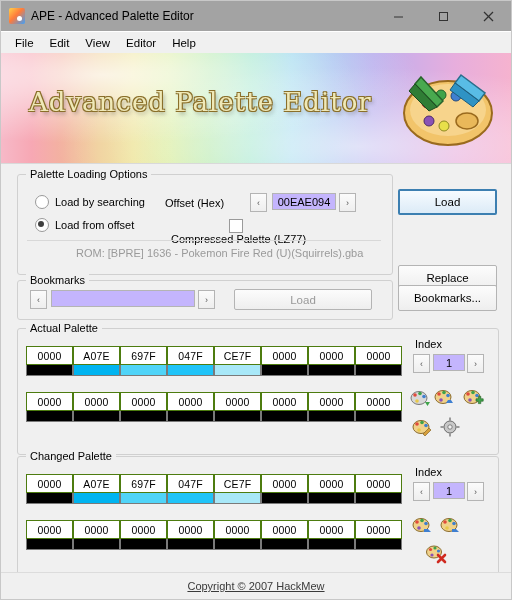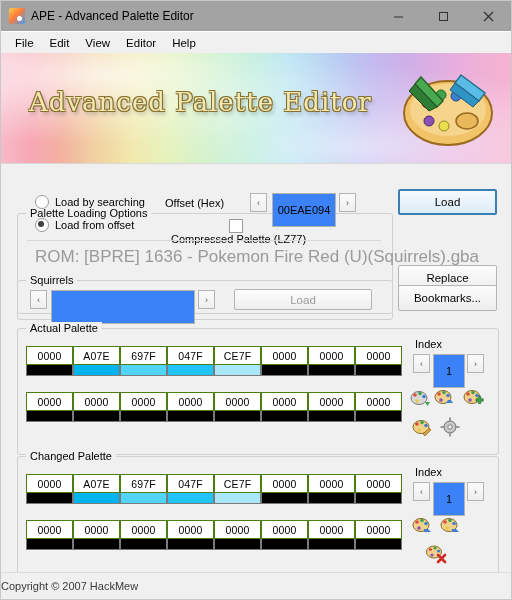--- a/index.html
+++ b/index.html
@@ -180,43 +180,43 @@
     left: 2px; top: 2px;
   }
   .checkbox {
     width: 12px; height: 12px;
     border: 1px solid #9a9a9a;
     background: #fff;
     margin-right: 6px;
     flex: 0 0 auto;
   }
   .lbl { font-size: 11px; color: #000; }
-  .lbl-dim { font-size: 17px; color: #9a9a9a; }
+  .lbl-dim { font-size: 11px; color: #9a9a9a; margin-left: 41px; }
   .spin-btn {
     width: 17px;
     height: 19px;
     border: 1px solid #b4b4b4;
     background: linear-gradient(#fbfbfb, #eeeeee);
     display: flex;
     align-items: center;
     justify-content: center;
     font-size: 9px;
     color: #555;
     box-sizing: border-box;
   }
   .textbox {
     border: 1px solid #b4b4b4;
-    background: #3b82f6;
+    background: #c4b5fd;
     box-sizing: border-box;
     display: flex;
     align-items: center;
     padding-left: 4px;
     font-size: 11px;
     color: #000;
-    height: 34px;
+    height: 17px;
   }
   .btn {
     border: 1px solid #b4b4b4;
     background: linear-gradient(#fcfcfc, #eeeeee);
     box-sizing: border-box;
     display: flex;
     align-items: center;
     justify-content: center;
     font-size: 11.5px;
     color: #000;
@@ -256,23 +256,24 @@
     position: absolute;
   }
   .footer {
     position: absolute;
     left: 0; right: 0; bottom: 0;
     height: 26px;
     background: #f0f0f0;
     border-top: 1px solid #dcdcdc;
     display: flex;
     align-items: center;
-    justify-content: flex-start;
+    justify-content: center;
     font-size: 11px;
     color: #3a3a3a;
+    text-decoration: underline;
   }
   .sep-line {
     position: absolute;
     height: 1px;
     background: #d8d8d8;
   }
 </style>
 </head>
 <body>
 
@@ -323,21 +324,21 @@
       <circle cx="45" cy="55" r="5" fill="#e8e04a" stroke="#8e8a22" stroke-width="1"></circle>
       <polygon points="22,6 44,30 38,36 16,13" fill="#49a94f" stroke="#27632b" stroke-width="1.5"></polygon>
       <polygon points="16,13 38,36 30,40 10,20" fill="#2f7d35" stroke="#1c4a20" stroke-width="1"></polygon>
       <polygon points="62,4 86,22 80,30 56,12" fill="#59bce6" stroke="#2a6e8c" stroke-width="1.5"></polygon>
       <polygon points="56,12 80,30 74,36 51,19" fill="#2f93c4" stroke="#1d5c7c" stroke-width="1"></polygon>
     </svg>
   </div>
 
   <div class="content">
 
-    <div class="groupbox" style="left:16px; top:10px; width:374px; height:99px;margin-top:39px;">
+    <div class="groupbox" style="left:16px; top:10px; width:374px; height:99px;">
       <div class="gb-title">Palette Loading Options</div>
     </div>
 
     <div class="radio-row" style="left:34px; top:31px;">
       <div class="radio"></div>
       <span class="lbl">Load by searching</span>
     </div>
     <div class="radio-row" style="left:34px; top:54px;">
       <div class="radio checked"></div>
       <span class="lbl">Load from offset</span>
@@ -353,21 +354,21 @@
       <span class="lbl">Compressed Palette (LZ77)</span>
     </div>
 
     <div class="sep-line" style="left:26px; top:76px; width:354px;"></div>
     <div class="lbl-dim" style="position:absolute; left:34px; top:83px;">ROM: [BPRE] 1636 - Pokemon Fire Red (U)(Squirrels).gba</div>
 
     <div class="btn primary" style="position:absolute; left:397px; top:25px; width:99px; height:26px;">Load</div>
     <div class="btn" style="position:absolute; left:397px; top:57px; width:99px; height:26px;margin-top:44px;">Replace</div>
 
     <div class="groupbox" style="left:16px; top:116px; width:374px; height:38px;">
-      <div class="gb-title">Squirrels</div>
+      <div class="gb-title">Bookmarks</div>
     </div>
     <div class="spin-btn" style="position:absolute; left:29px; top:126px;">‹</div>
     <div class="textbox" style="position:absolute; left:50px; top:126px; width:144px;" title=""></div>
     <div class="spin-btn" style="position:absolute; left:197px; top:126px;">›</div>
     <div class="btn disabled" style="position:absolute; left:233px; top:125px; width:138px; height:21px;">Load</div>
     <div class="btn" style="position:absolute; left:397px; top:121px; width:99px; height:26px;">Bookmarks...</div>
 
     <div class="groupbox" style="left:16px; top:164px; width:480px; height:125px;">
       <div class="gb-title">Actual Palette</div>
     </div>

